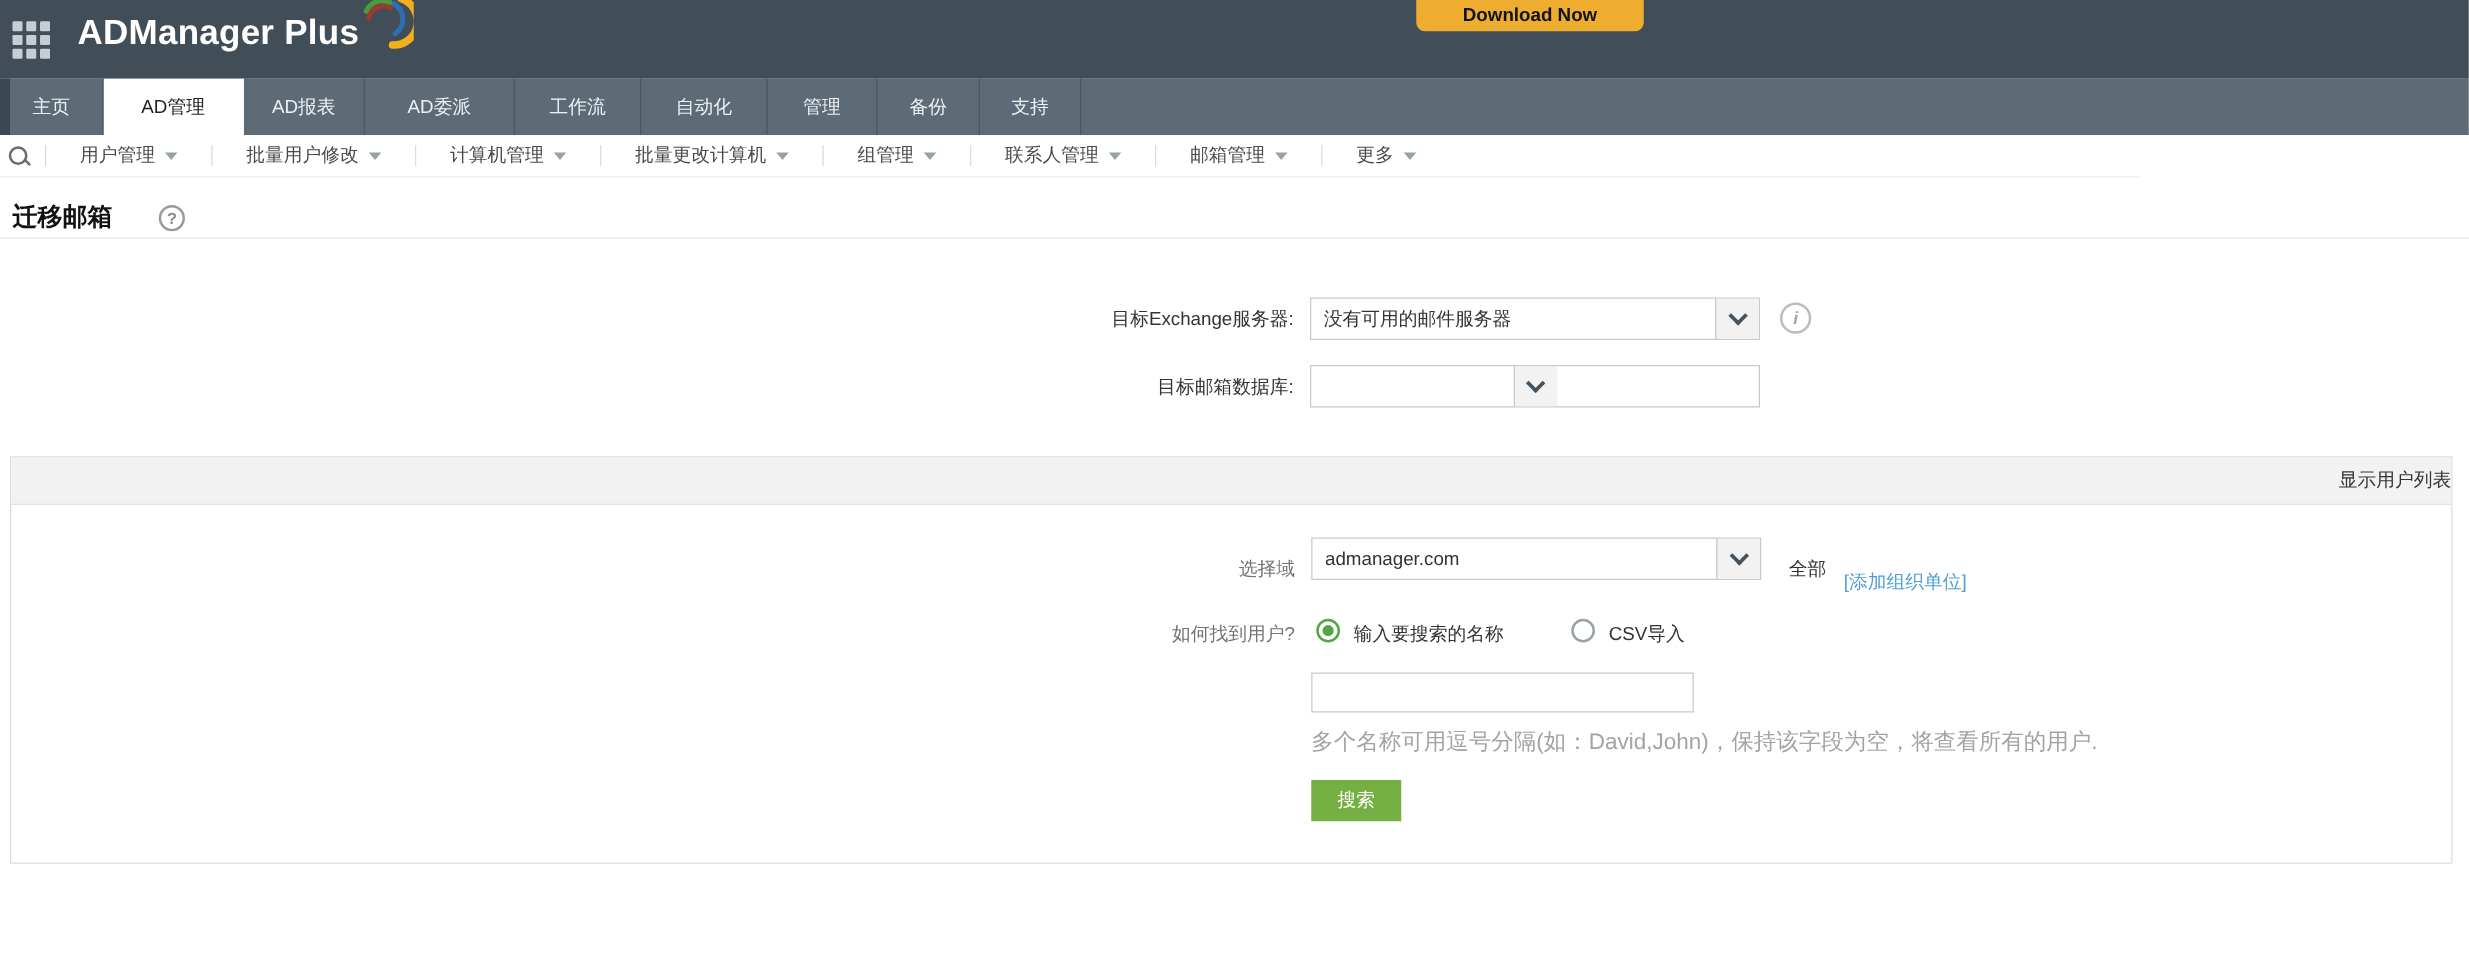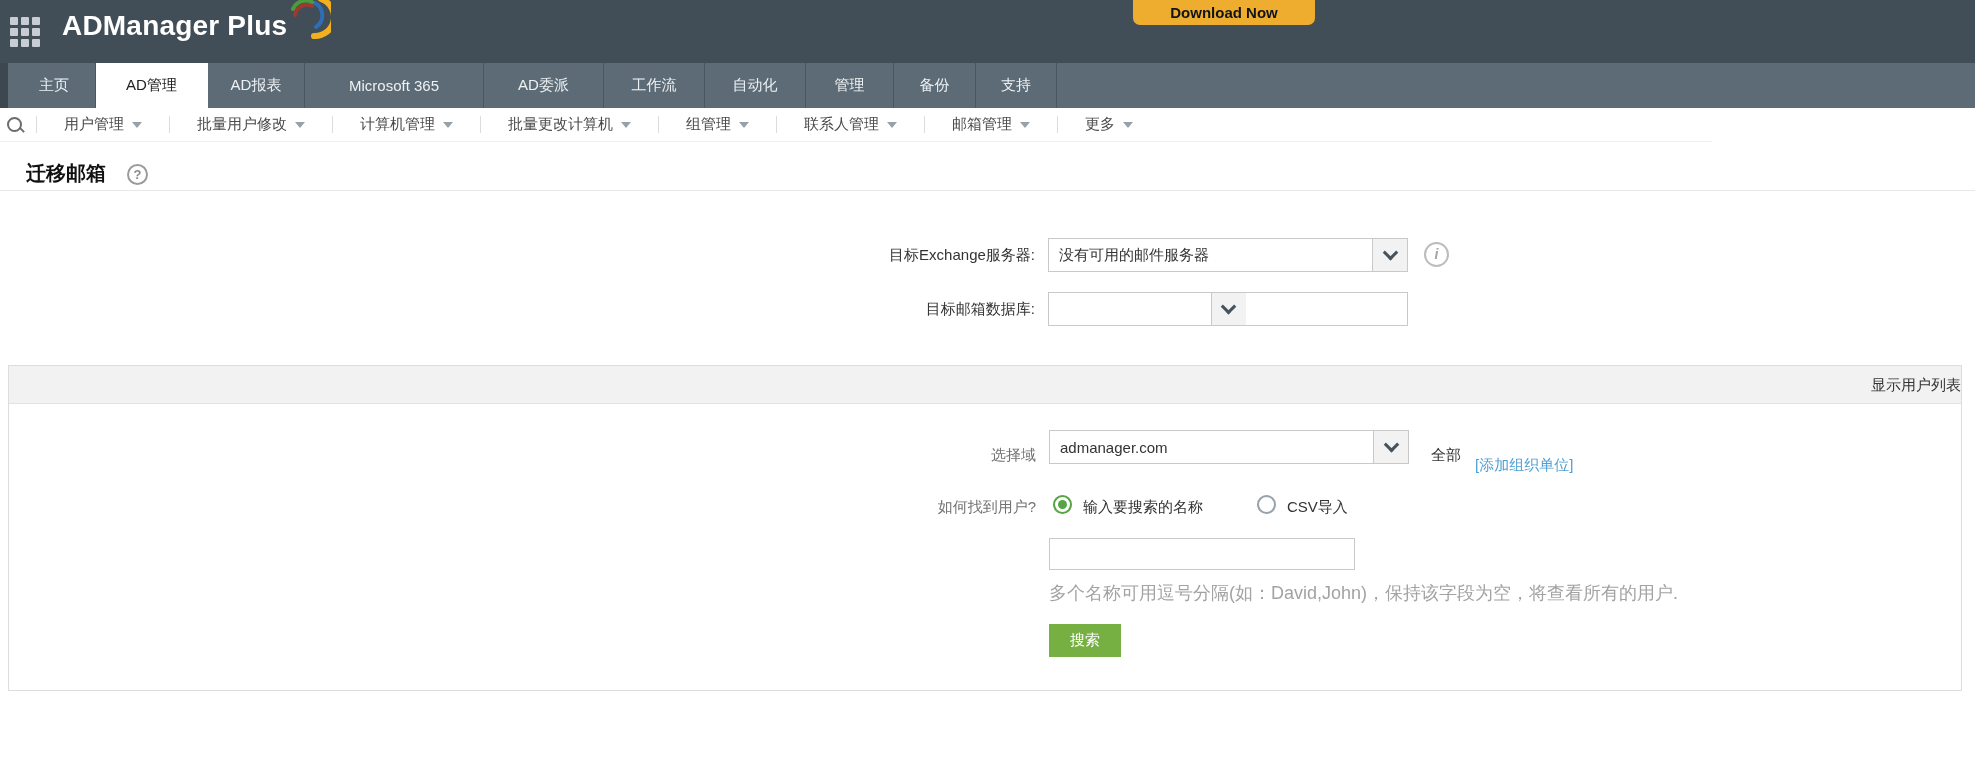--- a/index.html
+++ b/index.html
@@ -14,38 +14,38 @@
   .appgrid i { background:#c7cdd2; border-radius:1px; }
   .logo { position:absolute; left:62px; top:10px; display:flex; align-items:center; }
   .logo-text { color:#ffffff; font-size:28px; font-weight:bold; letter-spacing:.2px; }
   .logo-swirl { margin-left:-2px; margin-top:-16px; }
   .dl-btn { position:absolute; left:1133px; top:0; width:182px; height:25px;
             background:#eead2e; border:none; border-radius:0 0 7px 7px;
             font-family:inherit; font-size:15px; font-weight:bold; color:#101418; cursor:pointer; }
 
   
   .tabbar { position:absolute; left:0; top:63px; width:1975px; height:45px;
-            background:#5c6b76; display:flex; padding-left:13px; }
+            background:#5c6b76; display:flex; padding-left:0; }
   .tabbar::before { content:""; position:absolute; left:0; top:0; width:8px; height:45px; background:#3c474f; }
   .tab { height:45px; display:flex; align-items:center; justify-content:center;
          color:#edf1f3; font-size:15px; border-right:1px solid #4a5660; cursor:pointer; flex:0 0 auto; }
   .tab.active { background:#ffffff; color:#222222; border-right-color:#ffffff; }
 
   
   .subnav { position:absolute; left:0; top:108px; width:1712px; height:34px; background:#ffffff;
             display:flex; align-items:center; border-bottom:1px solid #f0f0f0; }
   .subnav-search { width:20px; height:20px; margin-left:6px; margin-right:10px; cursor:pointer; flex:0 0 auto; }
   .subnav-item { display:flex; align-items:center; gap:8px; padding:0 27px; height:34px;
                  font-size:15px; color:#4a4a4a; cursor:pointer; white-space:nowrap; }
   .caret { width:0; height:0; border-left:5px solid transparent; border-right:5px solid transparent;
            border-top:6px solid #97a1a8; }
   .vdiv { width:1px; height:17px; background:#dcdcdc; flex:0 0 auto; }
 
   
-  .page-title { position:absolute; left:26px; top:160px; font-size:20px; font-weight:bold; color:#111111; }
+  .page-title { position:absolute; left:10px; top:160px; font-size:20px; font-weight:bold; color:#111111; }
   .help-ic { position:absolute; left:127px; top:164px; width:21px; height:21px; border:2px solid #9b9b9b;
              border-radius:50%; color:#8a8a8a; font-size:13px; font-weight:bold; text-align:center;
              line-height:17px; cursor:pointer; }
   .hr { position:absolute; left:0; top:190px; width:1975px; height:1px; background:#e8e8e8; }
 
   
   .flabel { position:absolute; width:340px; text-align:right; font-size:15px; color:#333333; }
   .dropdown { position:absolute; width:360px; height:34px; background:#ffffff;
               border:1px solid #c9c9c9; display:flex; align-items:center; cursor:pointer; }
   .dd-value { flex:1; padding:0 10px; font-size:15px; color:#333333; white-space:nowrap; overflow:hidden; }
@@ -108,21 +108,20 @@
       <path d="M8 15 a14 14 0 0 1 19 -7" fill="none" stroke="#4a9c3e" stroke-width="4" stroke-linecap="round"></path>
     </svg>
   </div>
   <button class="dl-btn">Download Now</button>
 </header>
 
 <nav class="tabbar">
   <div class="tab" style="width:83px">主页</div>
   <div class="tab active" style="width:112px">AD管理</div>
   <div class="tab" style="width:97px">AD报表</div>
-  <div class="tab" style="width:179px">Microsoft 365</div>
   <div class="tab" style="width:120px">AD委派</div>
   <div class="tab" style="width:101px">工作流</div>
   <div class="tab" style="width:101px">自动化</div>
   <div class="tab" style="width:88px">管理</div>
   <div class="tab" style="width:82px">备份</div>
   <div class="tab" style="width:81px">支持</div>
 </nav>
 
 <nav class="subnav">
   <div class="subnav-search mag"></div>

